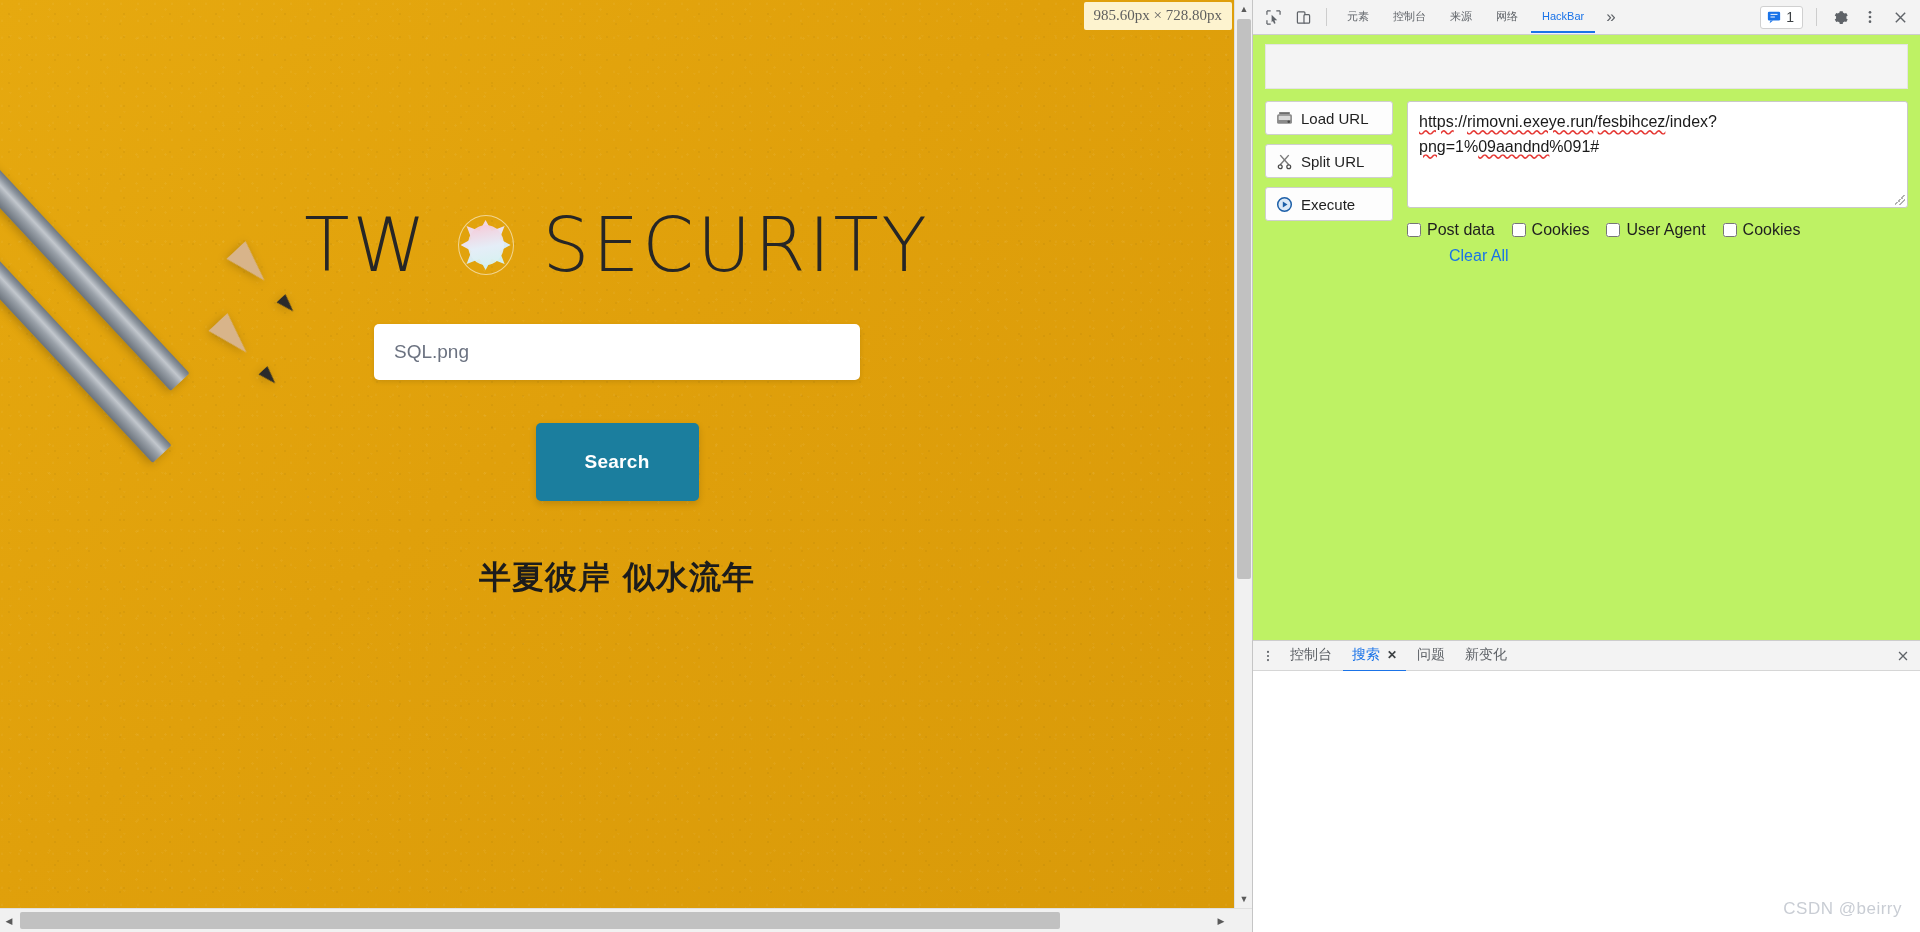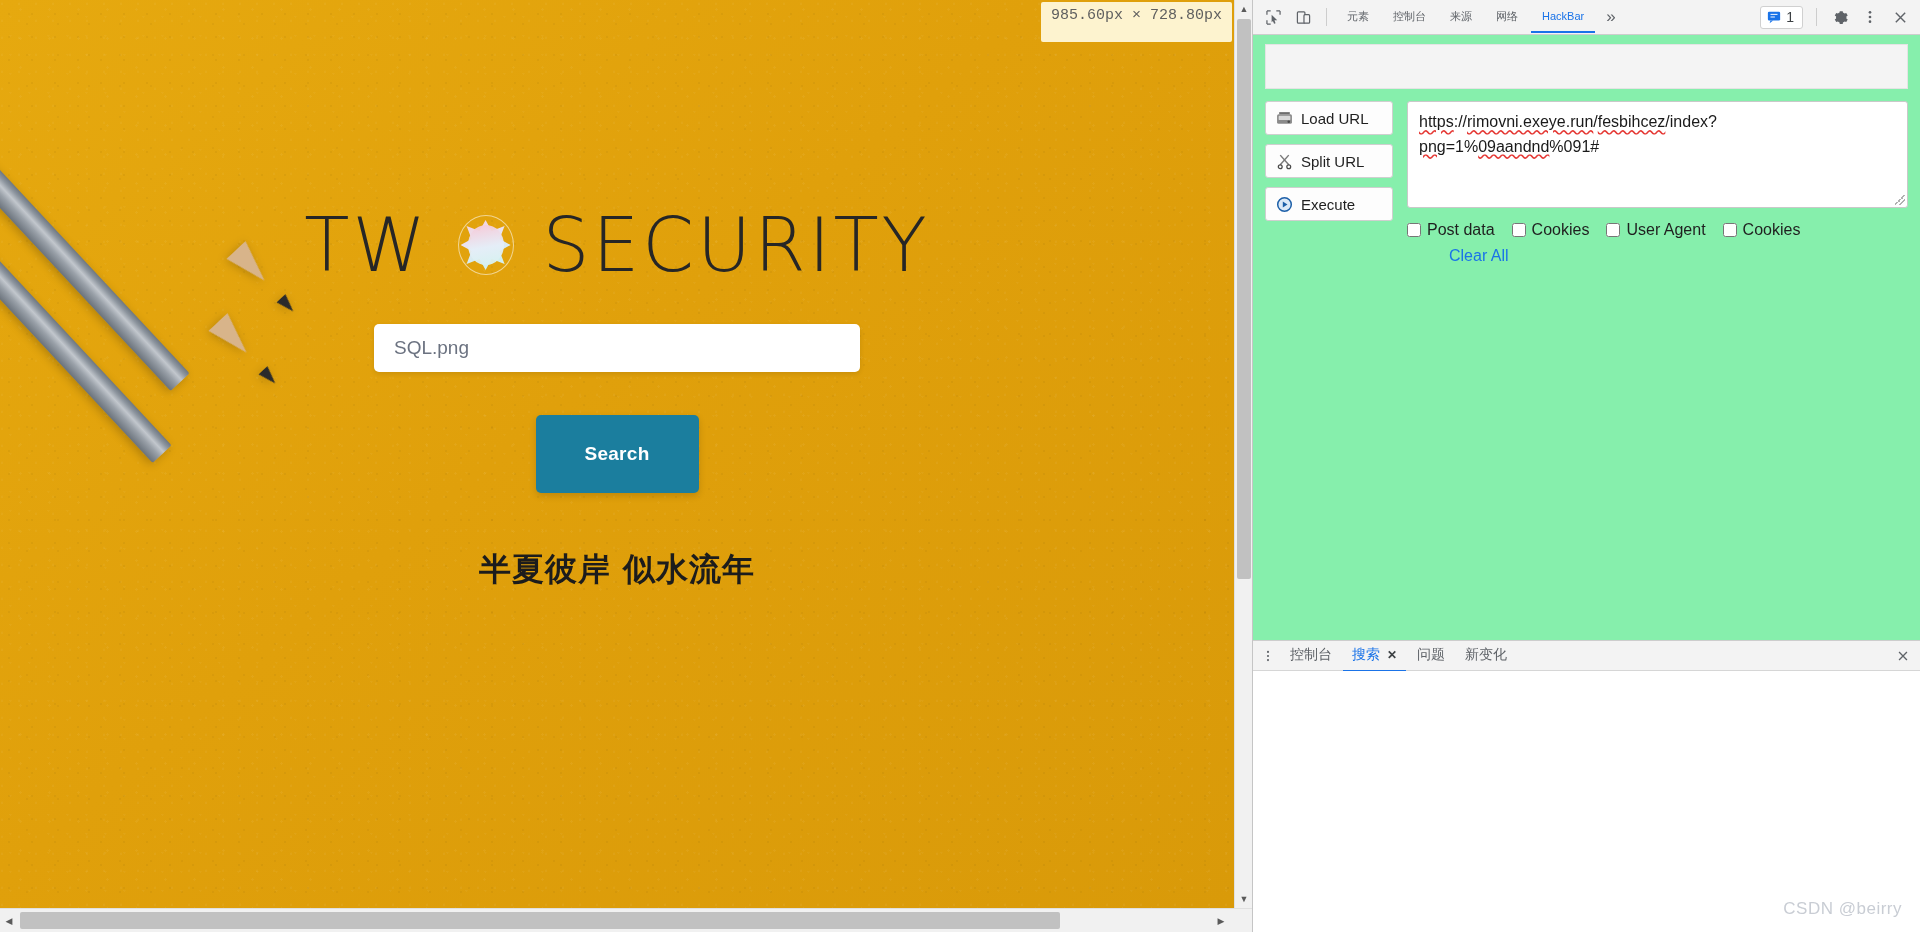--- a/index.html
+++ b/index.html
@@ -121,21 +121,21 @@
   #brand-logo .core {
     position: absolute; left: 13px; top: 11px;
     width: 36px; height: 40px;
     border-radius: 50%;
     background: linear-gradient(170deg, rgba(247,200,214,0.95) 0%, rgba(229,238,248,0.95) 55%, rgba(214,242,240,0.95) 100%);
   }
 
   #search-field {
     margin-top: 42px;
     width: 486px;
-    height: 48px;
+    height: 56px;
     background: #ffffff;
     border: none;
     border-radius: 5px;
     box-shadow: 0 2px 5px rgba(0,0,0,0.10);
     font-family: "Liberation Sans", sans-serif;
     font-size: 19px;
     color: #6b7280;
     padding: 0 20px;
     outline: none;
   }
@@ -211,23 +211,23 @@
     position: absolute; right: 0; top: 0;
     width: 20px; height: 23px; background: #f1f1f1;
   }
 
   
   #size-badge {
     position: absolute;
     right: 20px; top: 2px;
     background: #fdf3cf;
     color: #5f5f5f;
-    font-family: Liberation Mono, monospace;
+    font-family: Liberation Serif, serif;
     font-size: 15px;
-    padding: 5px 10px 18px 10px;
+    padding: 5px 10px 6px 10px;
     border-radius: 2px;
     white-space: nowrap;
     z-index: 40;
   }
 
   
   #devtools {
     flex: 1 1 auto;
     height: 932px;
     background: #ffffff;
@@ -290,21 +290,21 @@
     margin-right: 4px;
   }
   #dt-message-badge .cnt { font-size: 14px; color: #3c4043; }
 
   
   #hackbar-panel {
     flex: 1 1 auto;
     overflow: hidden;
     display: flex;
     flex-direction: column;
-    background: #86efac;
+    background: #bef264;
     position: relative;
   }
   #hackbar-topstrip {
     margin: 9px 12px 0 12px;
     height: 45px;
     background: #f4f4f4;
     border: 1px solid #e4e4e4;
   }
   #hackbar-body {
     display: flex;

